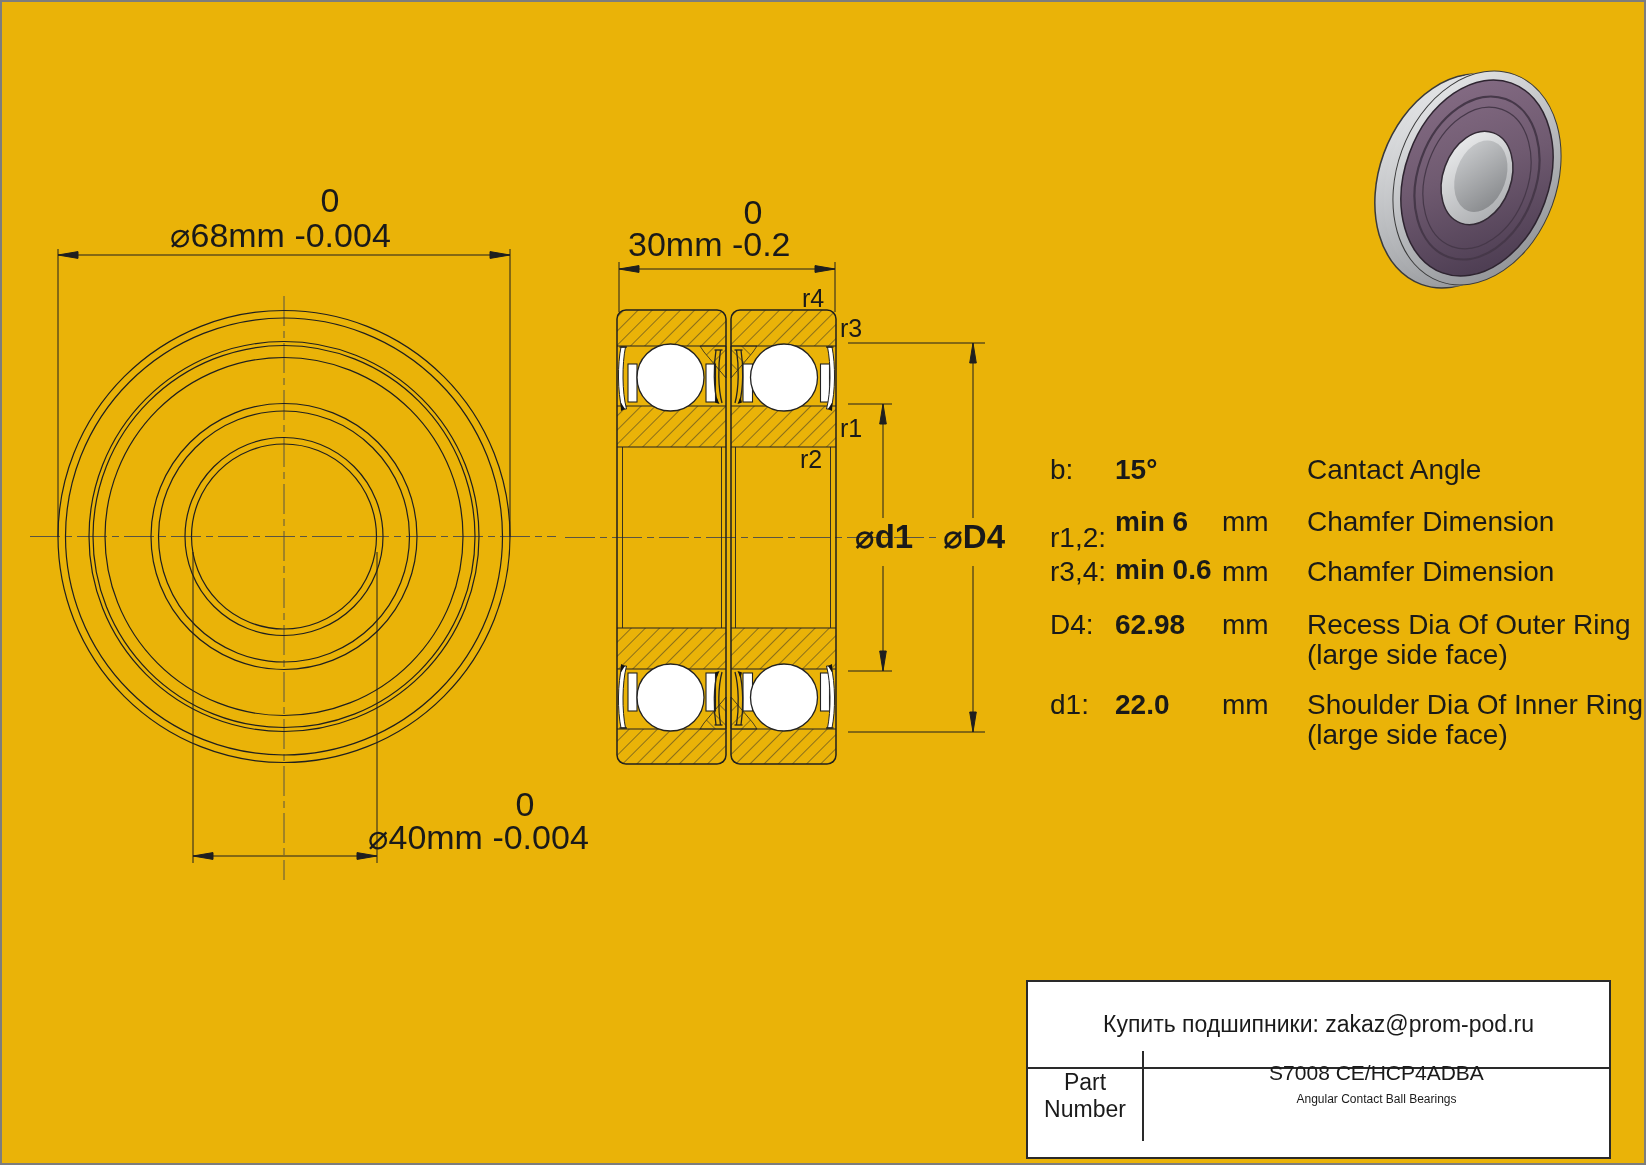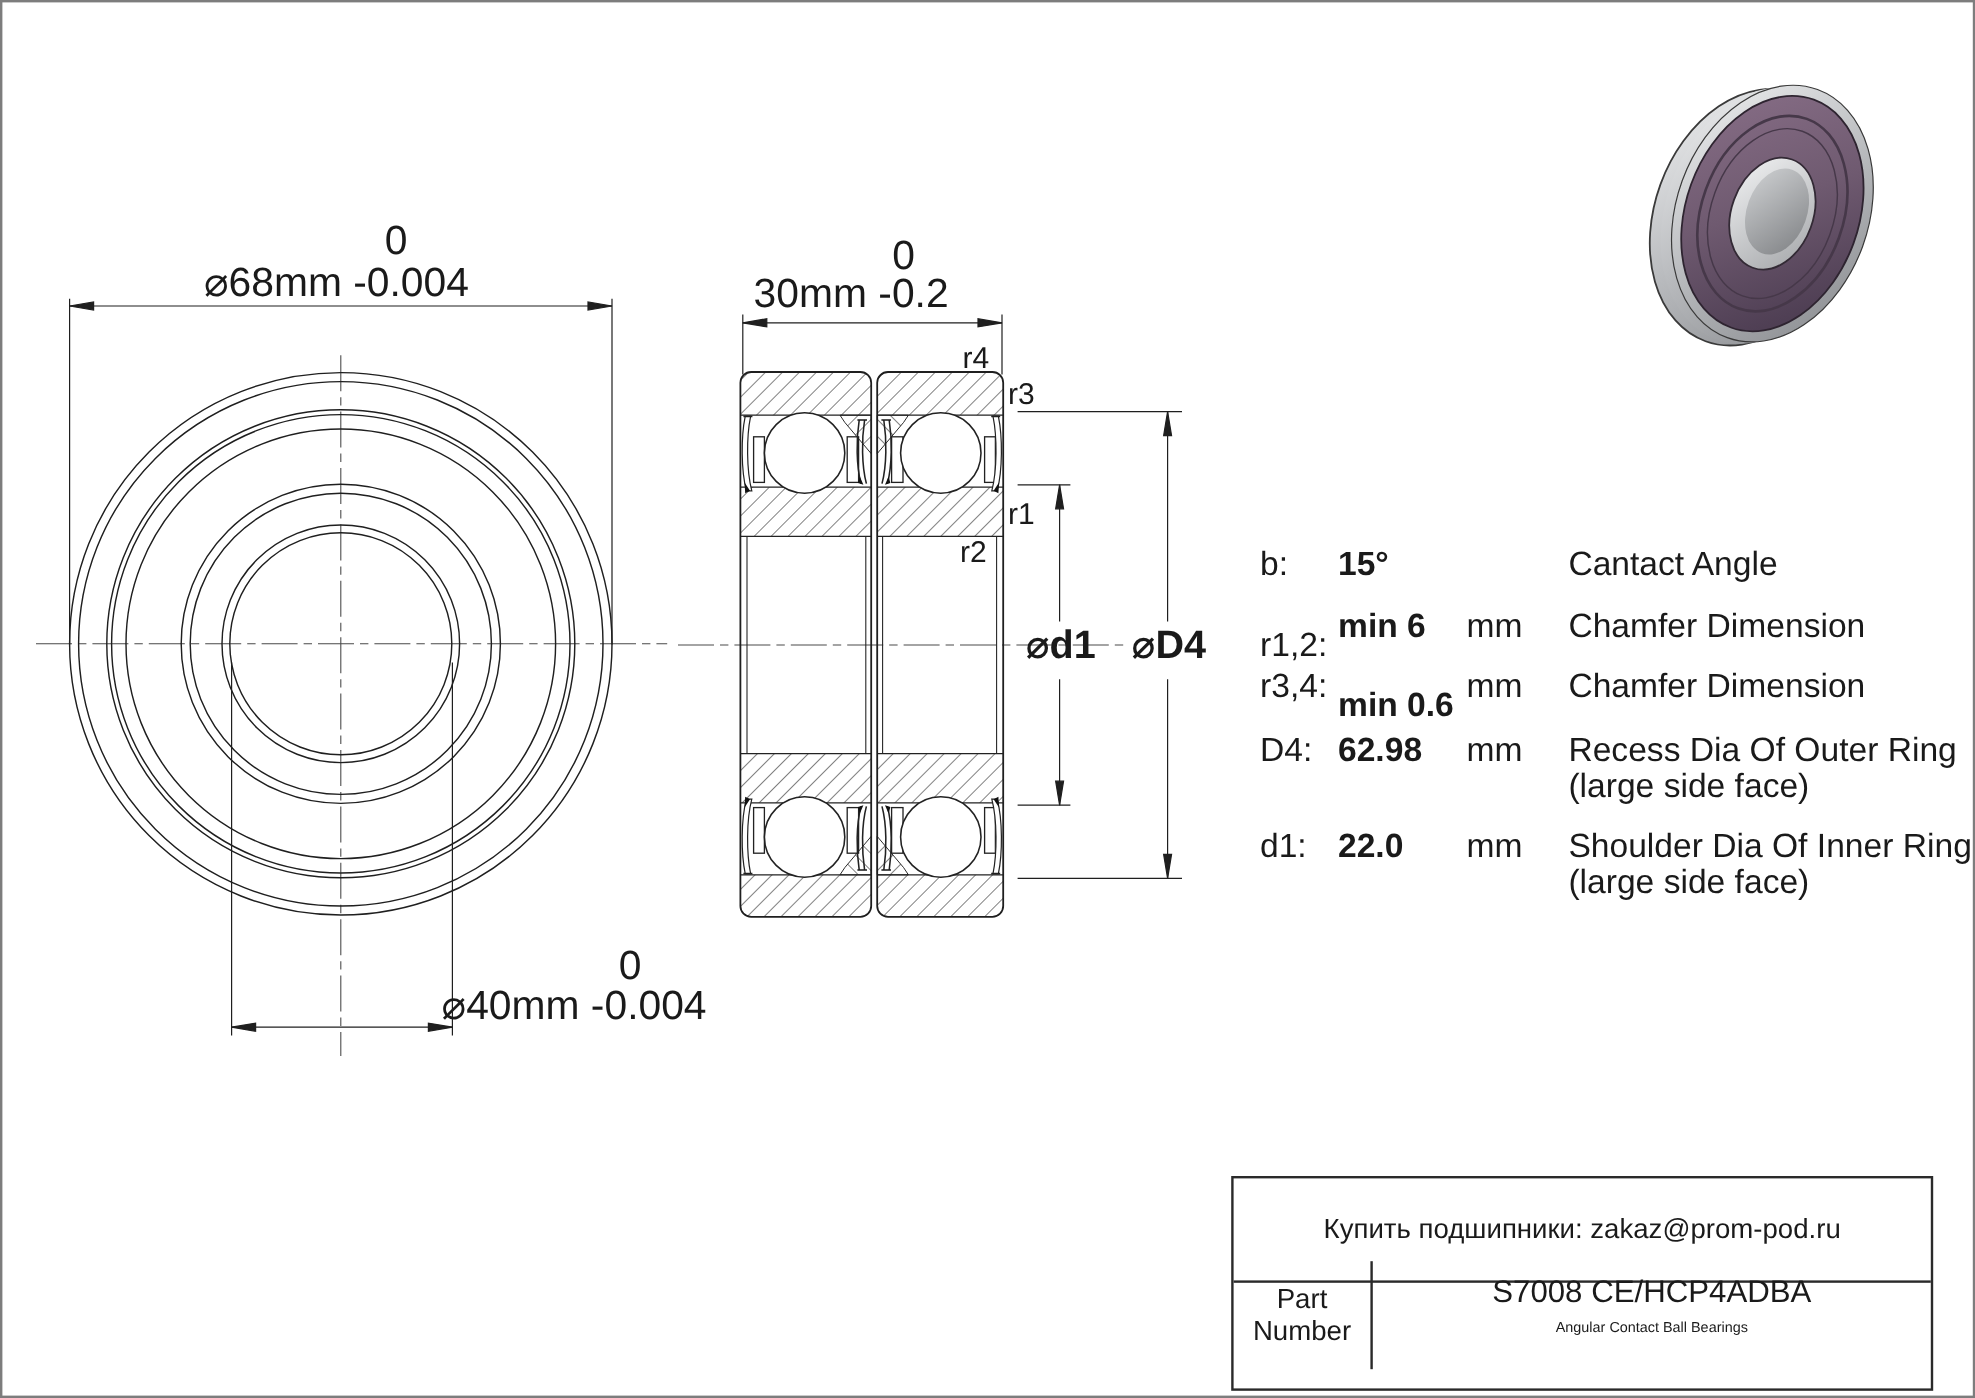--- a/index.html
+++ b/index.html
@@ -1,17 +1,17 @@
 <!DOCTYPE html>
 <html><head>
 <meta charset="utf-8">
 <style>
   html,body{margin:0;padding:0;background:#e9e9e9;}
   #page{
-    position:relative;width:1642px;height:1161px;background:#ffffff;
+    position:relative;width:1642px;height:1161px;background:#eab308;
     border:2px solid #7d7d7d;overflow:hidden;
     font-family:"Liberation Sans","DejaVu Sans",sans-serif;color:#1a1a1a;
   }
   svg text{font-family:"Liberation Sans","DejaVu Sans",sans-serif;fill:#1a1a1a;}
   .dimtext{font-size:34px;}
   .toltext{font-size:34px;text-anchor:middle;}
   .rlabel{font-size:25px;}
   .dialabel{font-size:33px;font-weight:bold;text-anchor:middle;}
   
   #specs{position:absolute;left:1048px;top:0;width:580px;height:100%;}
@@ -32,21 +32,21 @@
     font-size:23px;
   }
   #tb-bottom{position:absolute;left:0;top:69px;width:100%;height:90px;}
   #tb-partlabel{
     position:absolute;left:0;top:0;width:116px;height:100%;
     border-right:2px solid #2a2a2a;box-sizing:border-box;
     display:flex;flex-direction:column;align-items:center;justify-content:center;
     font-size:23px;line-height:27px;
   }
   #tb-partinfo{position:absolute;left:116px;top:0;right:0;height:100%;text-align:center;}
-  #tb-partnumber{margin-top:10px;font-size:26px;}
+  #tb-partnumber{margin-top:10px;font-size:21px;}
   #tb-category{margin-top:7px;font-size:12px;}
 </style>
 </head>
 <body>
 
 <div id="page">
 
 <svg width="1642" height="1161" viewBox="2 2 1642 1161">
   <defs>
     <pattern id="hatch" width="10" height="10" patternUnits="userSpaceOnUse" patternTransform="rotate(45)">
@@ -256,21 +256,21 @@
       <span class="sp-desc" style="top:452px">Cantact Angle</span>
     </div>
     <div class="spec-row">
       <span class="sp-label" style="top:520px">r1,2:</span>
       <span class="sp-value" style="top:504px">min 6</span>
       <span class="sp-unit" style="top:504px">mm</span>
       <span class="sp-desc" style="top:504px">Chamfer Dimension</span>
     </div>
     <div class="spec-row">
       <span class="sp-label" style="top:554px">r3,4:</span>
-      <span class="sp-value" style="top:570px">min 0.6</span>
+      <span class="sp-value" style="top:552px">min 0.6</span>
       <span class="sp-unit" style="top:554px">mm</span>
       <span class="sp-desc" style="top:554px">Chamfer Dimension</span>
     </div>
     <div class="spec-row">
       <span class="sp-label" style="top:607px">D4:</span>
       <span class="sp-value" style="top:607px">62.98</span>
       <span class="sp-unit" style="top:607px">mm</span>
       <span class="sp-desc" style="top:607px">Recess Dia Of Outer Ring</span>
       <span class="sp-desc" style="top:637px">(large side face)</span>
     </div>

